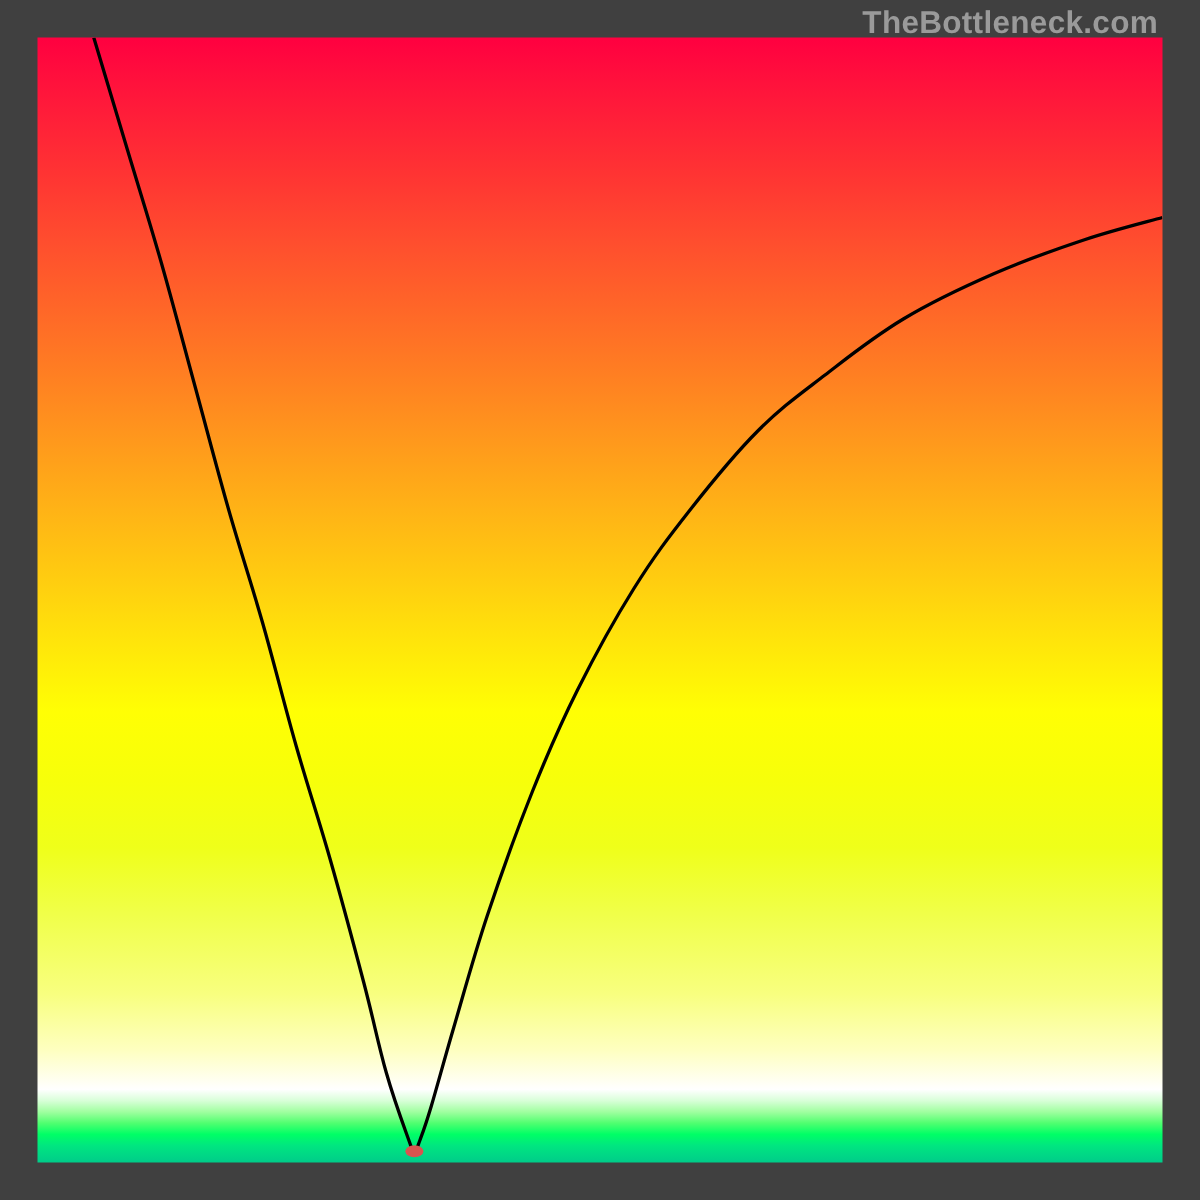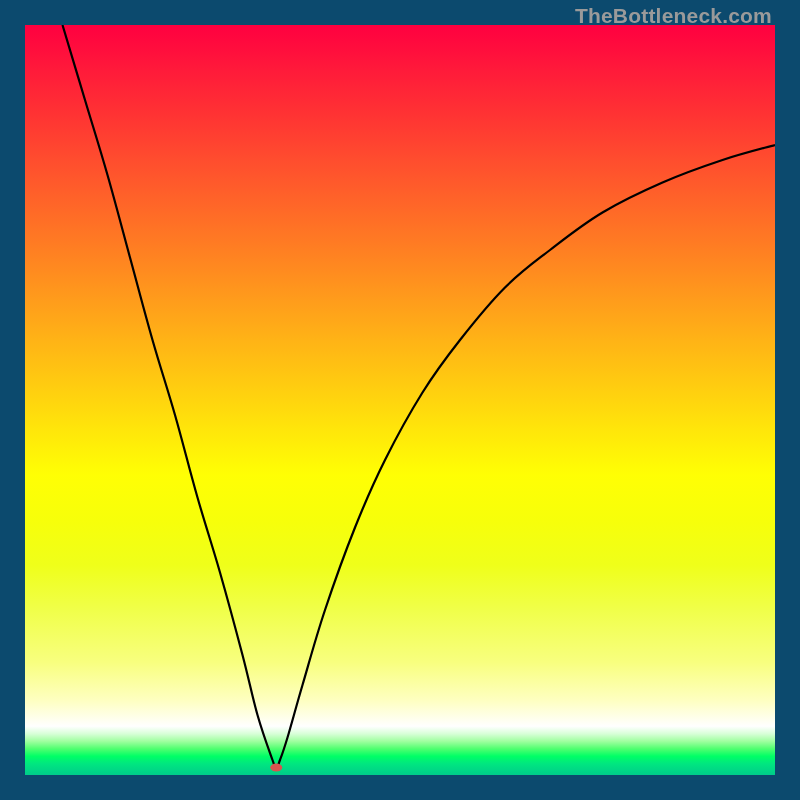--- a/index.html
+++ b/index.html
@@ -2,21 +2,21 @@
 <html><head>
 <meta charset="utf-8">
 <style>
   * { margin: 0; padding: 0; box-sizing: border-box; }
   html, body { width: 800px; height: 800px; overflow: hidden; }
   body { background: #000; position: relative; font-family: Arial, Helvetica, sans-serif; }
 
   .frame {
     position: absolute;
     inset: 0;
-    background: #0c4a6e;
+    background: #404040;
   }
 
   .plot-area {
     position: absolute;
     left: 25px;
     top: 25px;
     width: 750px;
     height: 750px;
     overflow: hidden;
     background: linear-gradient(to bottom,

